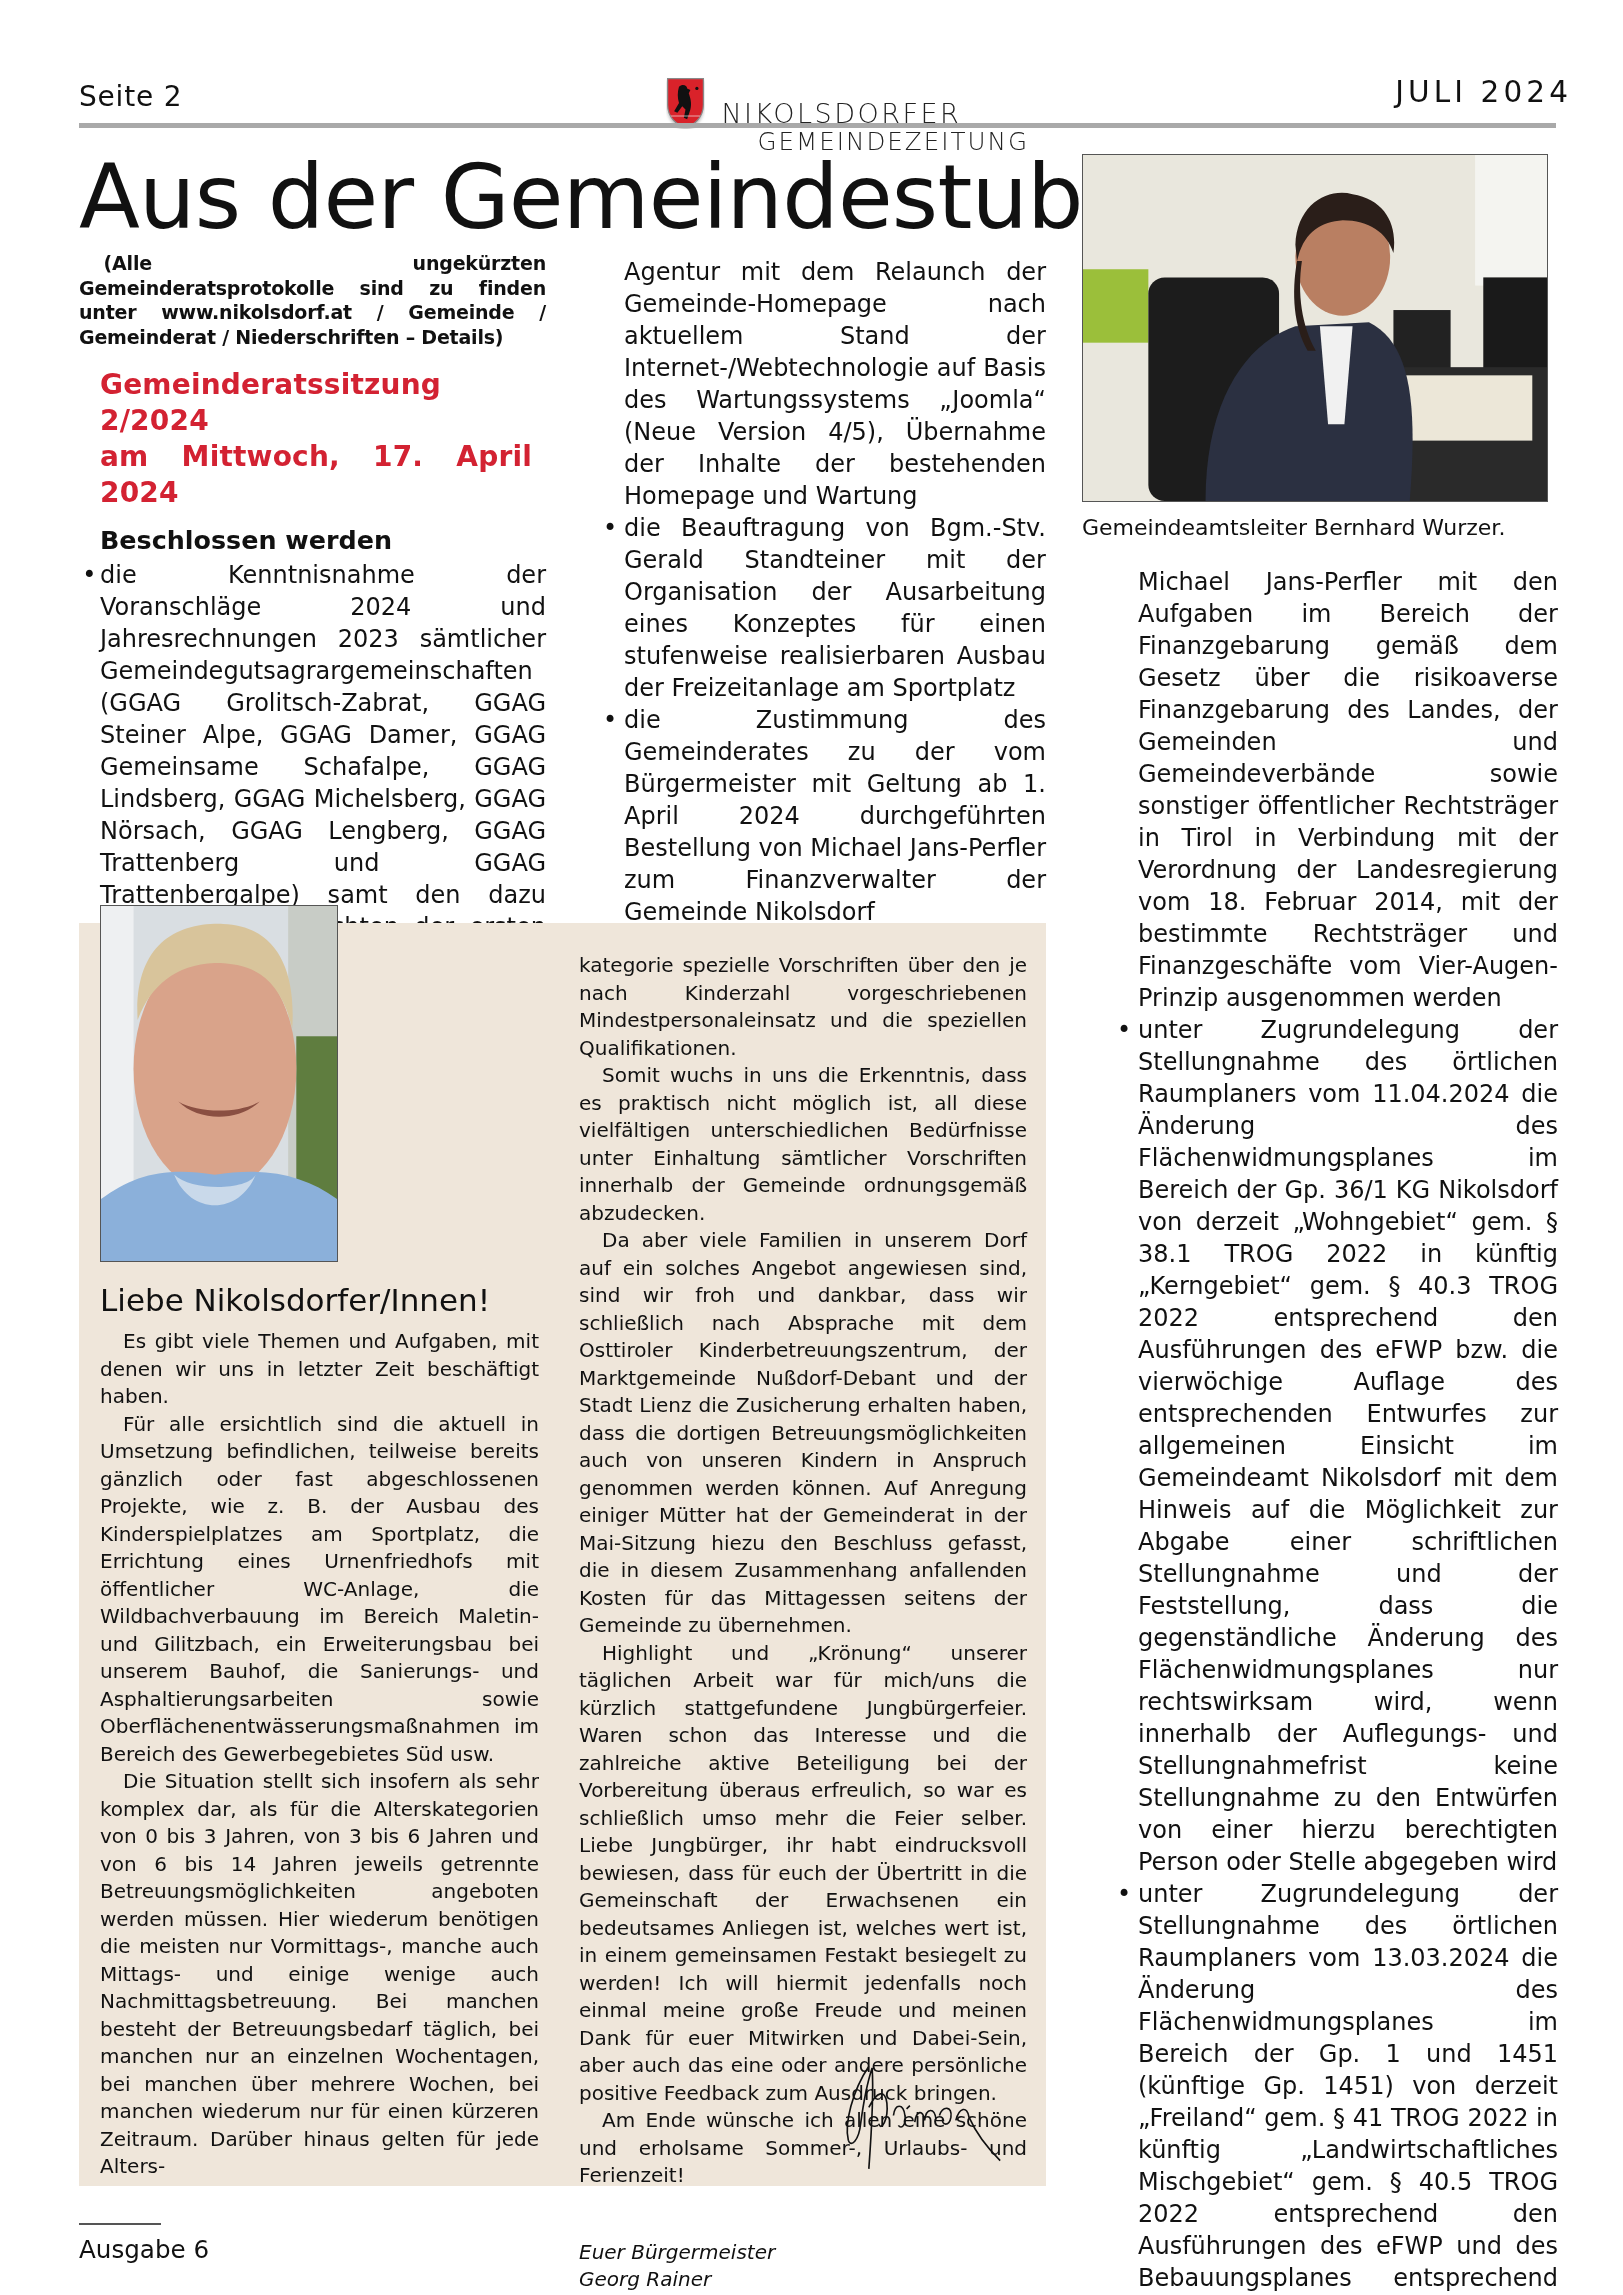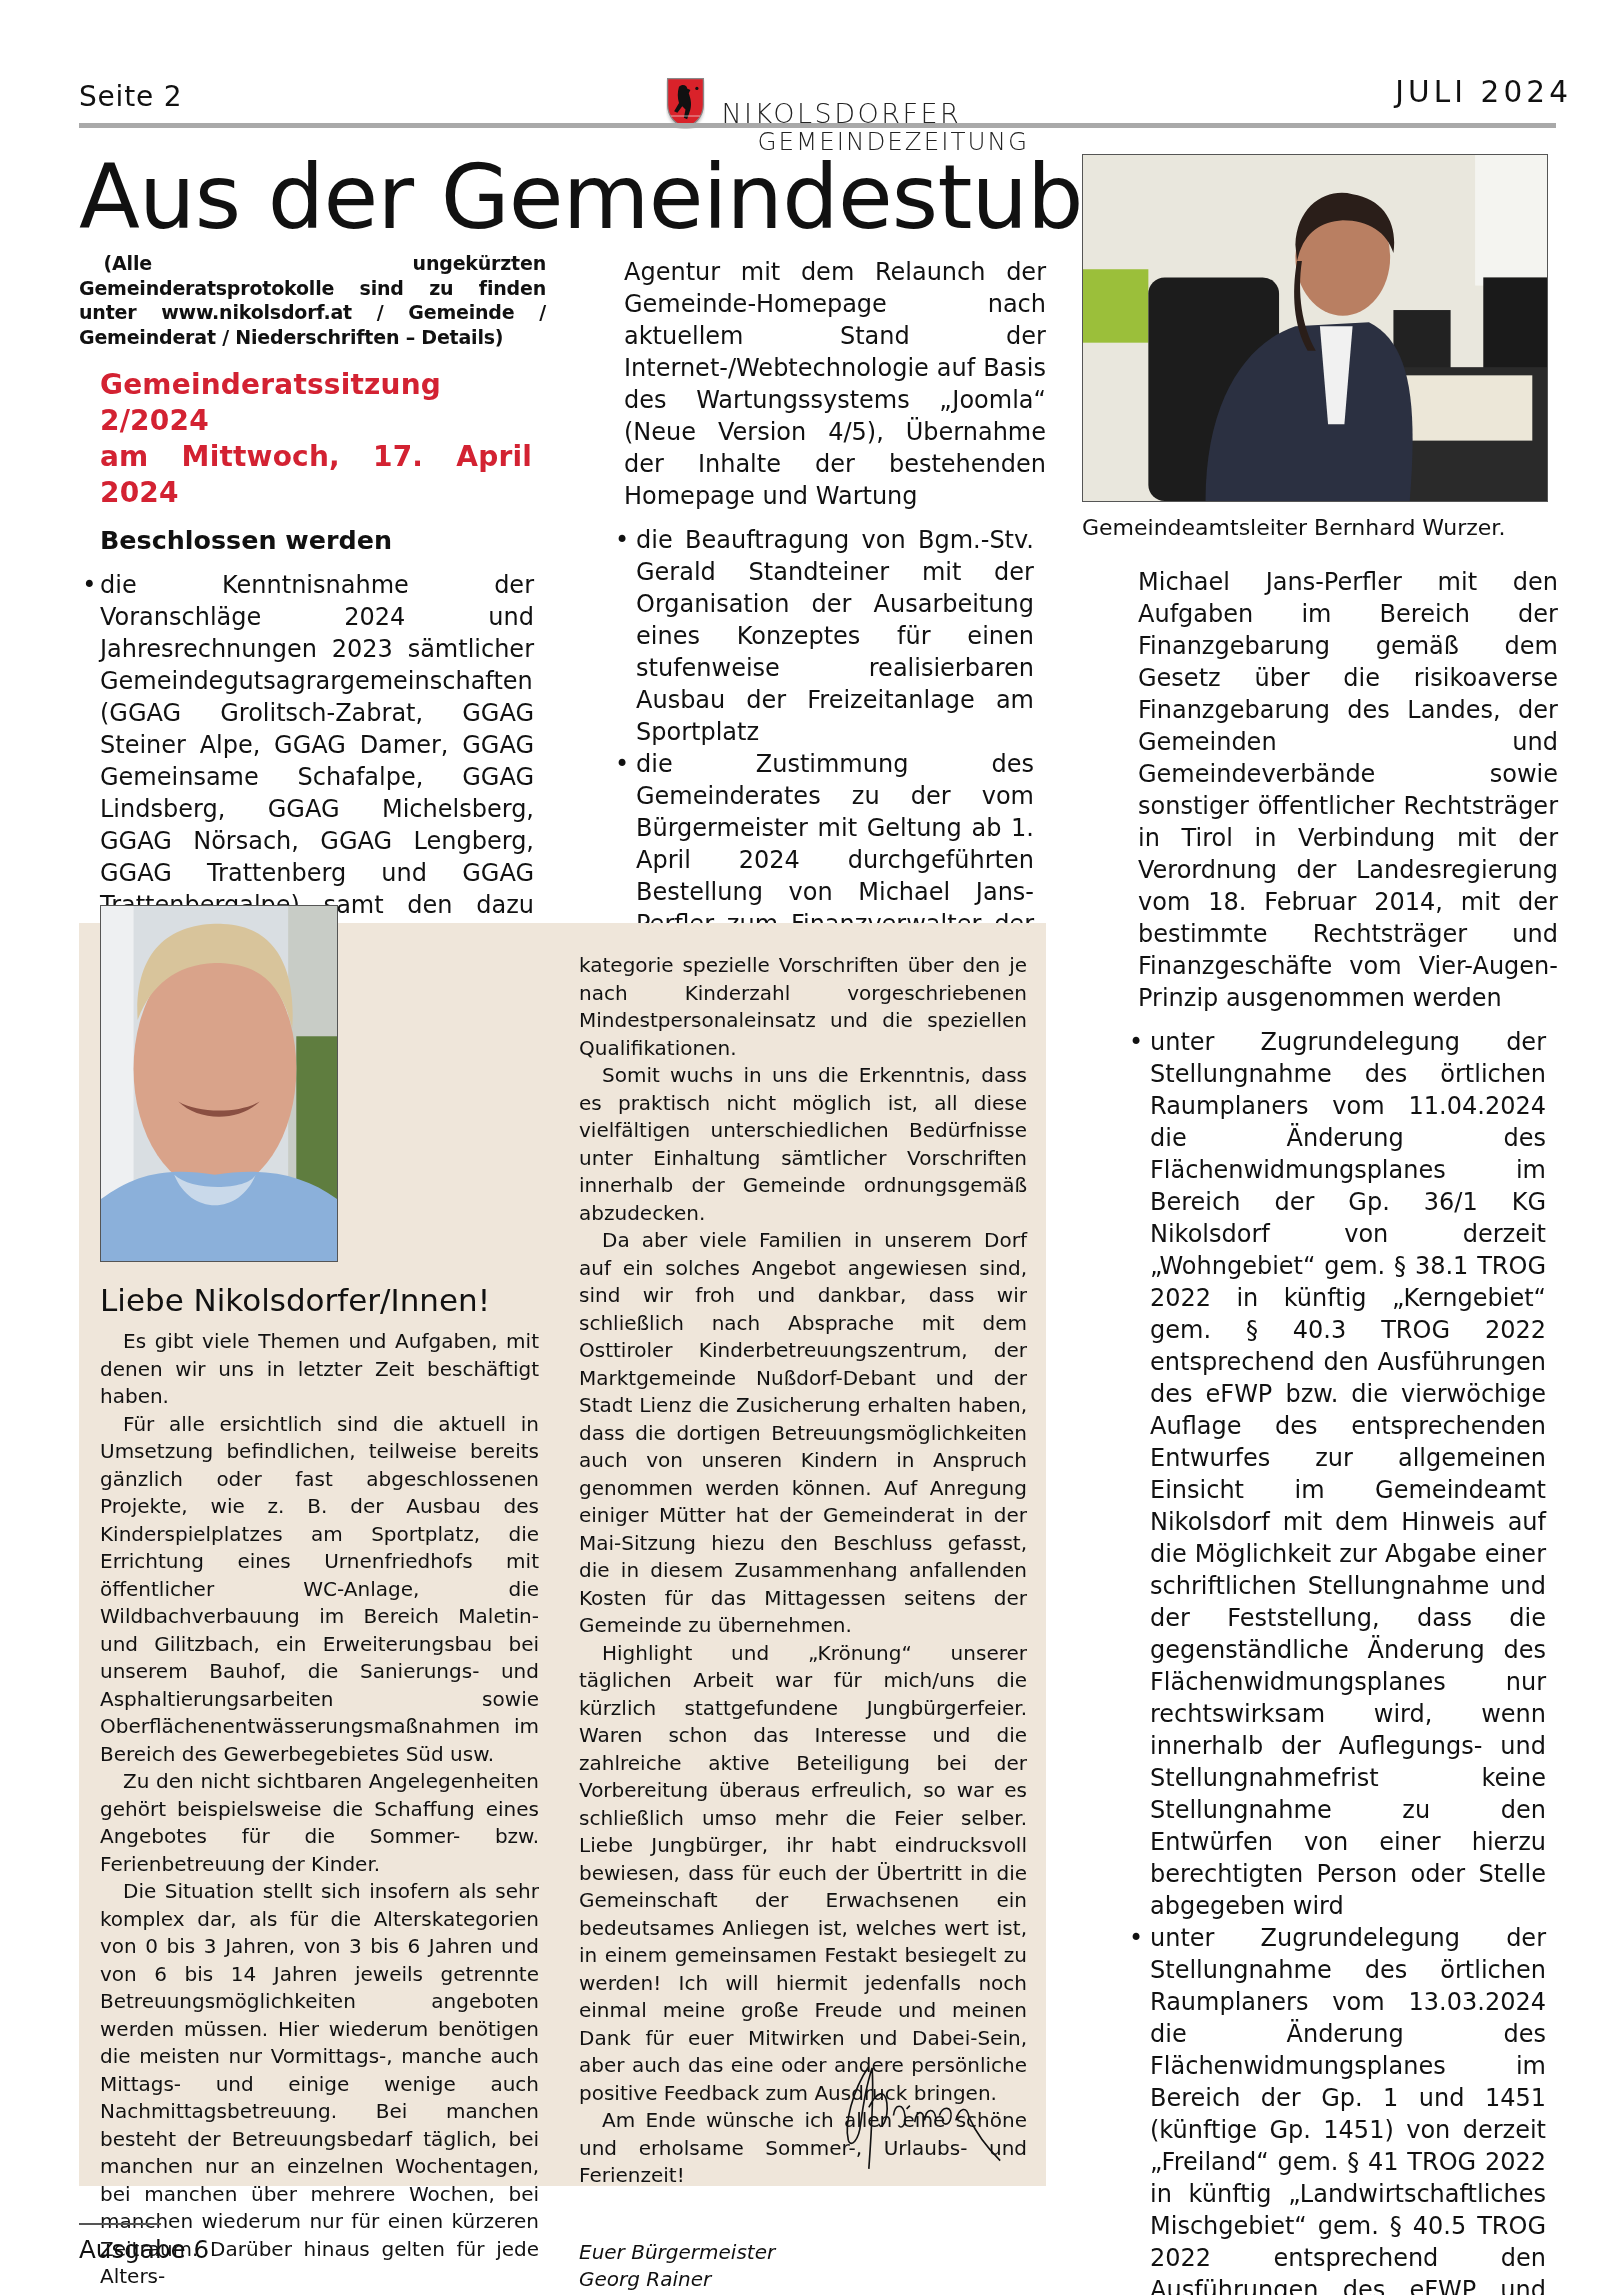--- a/index.html
+++ b/index.html
@@ -23,21 +23,21 @@
   
   .col { font-size: 24px; line-height: 32px; text-align: justify; hyphens: manual; }
   .col-left { left: 79px; top: 251px; width: 467px; }
   .col-mid { left: 603px; top: 256px; width: 443px; }
   .col-right { left: 1117px; top: 566px; width: 441px; }
 
   .note { font-weight: bold; font-size: 19px; line-height: 24.6px; text-indent: 24.6px; letter-spacing: -0.2px; }
   .meeting-title { color: #d32232; font-weight: bold; font-size: 28px; line-height: 36px; margin: 18px 14px 0 21px; letter-spacing: 0.2px; }
   .subhead { font-weight: bold; font-size: 25.4px; margin: 13px 0 1.6px 21px; line-height: 33px; }
 
-  ul.bullets { list-style: none; margin: 12px; padding: 0; }
+  ul.bullets { list-style: none; margin: 0; padding: 0; }
   ul.bullets li { position: relative; padding-left: 21px; }
   ul.bullets li::before { content: "•"; position: absolute; left: 0; top: 0; }
   .col-left ul.bullets li { padding-left: 21px; margin-left: 21px; }
   .col-left ul.bullets li::before { left: 3.3px; }
   .col-left ul.bullets { margin-left: -21px; }
   .cont { padding-left: 21px; }
 
   
   .photo-right { left: 1082px; top: 154px; width: 466px; height: 348px; border: 1.6px solid #555; box-sizing: border-box;
                  background: linear-gradient(135deg, #e8e6dc 0%, #d9d6c8 40%, #cfcbb9 60%, #bdbaa9 100%); overflow: hidden; }
@@ -151,21 +151,20 @@
     <path d="M90 330 C110 380 170 380 190 330 C180 350 110 350 90 330 Z" fill="#c9d9ea"></path>
     <path d="M95 240 C120 265 170 265 195 240 C170 255 120 255 95 240 Z" fill="#8a4f42"></path>
   </svg>
 </div>
 
 <h2 class="abs letter-heading" style="margin:0">Liebe Nikolsdorfer/Innen!</h2>
 
 <div class="abs letter-col letter-left">
   <p>Es gibt viele Themen und Aufgaben, mit denen wir uns in letzter Zeit beschäftigt haben.</p>
   <p>Für alle ersichtlich sind die aktuell in Umsetzung befindlichen, teilweise bereits gänzlich oder fast abgeschlossenen Projekte, wie z. B. der Ausbau des Kinderspielplatzes am Sportplatz, die Errichtung eines Urnenfriedhofs mit öffentlicher WC-Anlage, die Wildbachverbauung im Bereich Maletin- und Gilitzbach, ein Erweiterungsbau bei unserem Bauhof, die Sanierungs- und Asphaltierungsarbeiten sowie Oberflächenentwässerungsmaßnahmen im Bereich des Gewerbegebietes Süd usw.</p>
-  <p>Zu den nicht sichtbaren Angelegenheiten gehört beispielsweise die Schaffung eines Angebotes für die Sommer- bzw. Ferienbetreuung der Kinder.</p>
   <p>Die Situation stellt sich insofern als sehr komplex dar, als für die Alterskategorien von 0 bis 3 Jahren, von 3 bis 6 Jahren und von 6 bis 14 Jahren jeweils getrennte Betreuungsmöglichkeiten angeboten werden müssen. Hier wiederum benötigen die meisten nur Vormittags-, manche auch Mittags- und einige wenige auch Nachmittagsbetreuung. Bei manchen besteht der Betreuungsbedarf täglich, bei manchen nur an einzelnen Wochentagen, bei manchen über mehrere Wochen, bei manchen wiederum nur für einen kürzeren Zeitraum. Darüber hinaus gelten für jede Alters-</p>
 </div>
 
 <div class="abs letter-col letter-mid">
   <p class="noindent">kategorie spezielle Vorschriften über den je nach Kinderzahl vorgeschriebenen Mindestpersonaleinsatz und die speziellen Qualifikationen.</p>
   <p>Somit wuchs in uns die Erkenntnis, dass es praktisch nicht möglich ist, all diese vielfältigen unterschiedlichen Bedürfnisse unter Einhaltung sämtlicher Vorschriften innerhalb der Gemeinde ordnungsgemäß abzudecken.</p>
   <p>Da aber viele Familien in unserem Dorf auf ein solches Angebot angewiesen sind, sind wir froh und dankbar, dass wir schließlich nach Absprache mit dem Osttiroler Kinderbetreuungszentrum, der Marktgemeinde Nußdorf-Debant und der Stadt Lienz die Zusicherung erhalten haben, dass die dortigen Betreuungsmöglichkeiten auch von unseren Kindern in Anspruch genommen werden können. Auf Anregung einiger Mütter hat der Gemeinderat in der Mai-Sitzung hiezu den Beschluss gefasst, die in diesem Zusammenhang anfallenden Kosten für das Mittagessen seitens der Gemeinde zu übernehmen.</p>
   <p>Highlight und „Krönung“ unserer täglichen Arbeit war für mich/uns die kürzlich stattgefundene Jungbürgerfeier. Waren schon das Interesse und die zahlreiche aktive Beteiligung bei der Vorbereitung überaus erfreulich, so war es schließlich umso mehr die Feier selber. Liebe Jungbürger, ihr habt eindrucksvoll bewiesen, dass für euch der Übertritt in die Gemeinschaft der Erwachsenen ein bedeutsames Anliegen ist, welches wert ist, in einem gemeinsamen Festakt besiegelt zu werden! Ich will hiermit jedenfalls noch einmal meine große Freude und meinen Dank für euer Mitwirken und Dabei-Sein, aber auch das eine oder andere persönliche positive Feedback zum Ausdruck bringen.</p>
   <p>Am Ende wünsche ich allen eine schöne und erholsame Sommer-, Urlaubs- und Ferienzeit!</p>
   <p class="sign-off">

